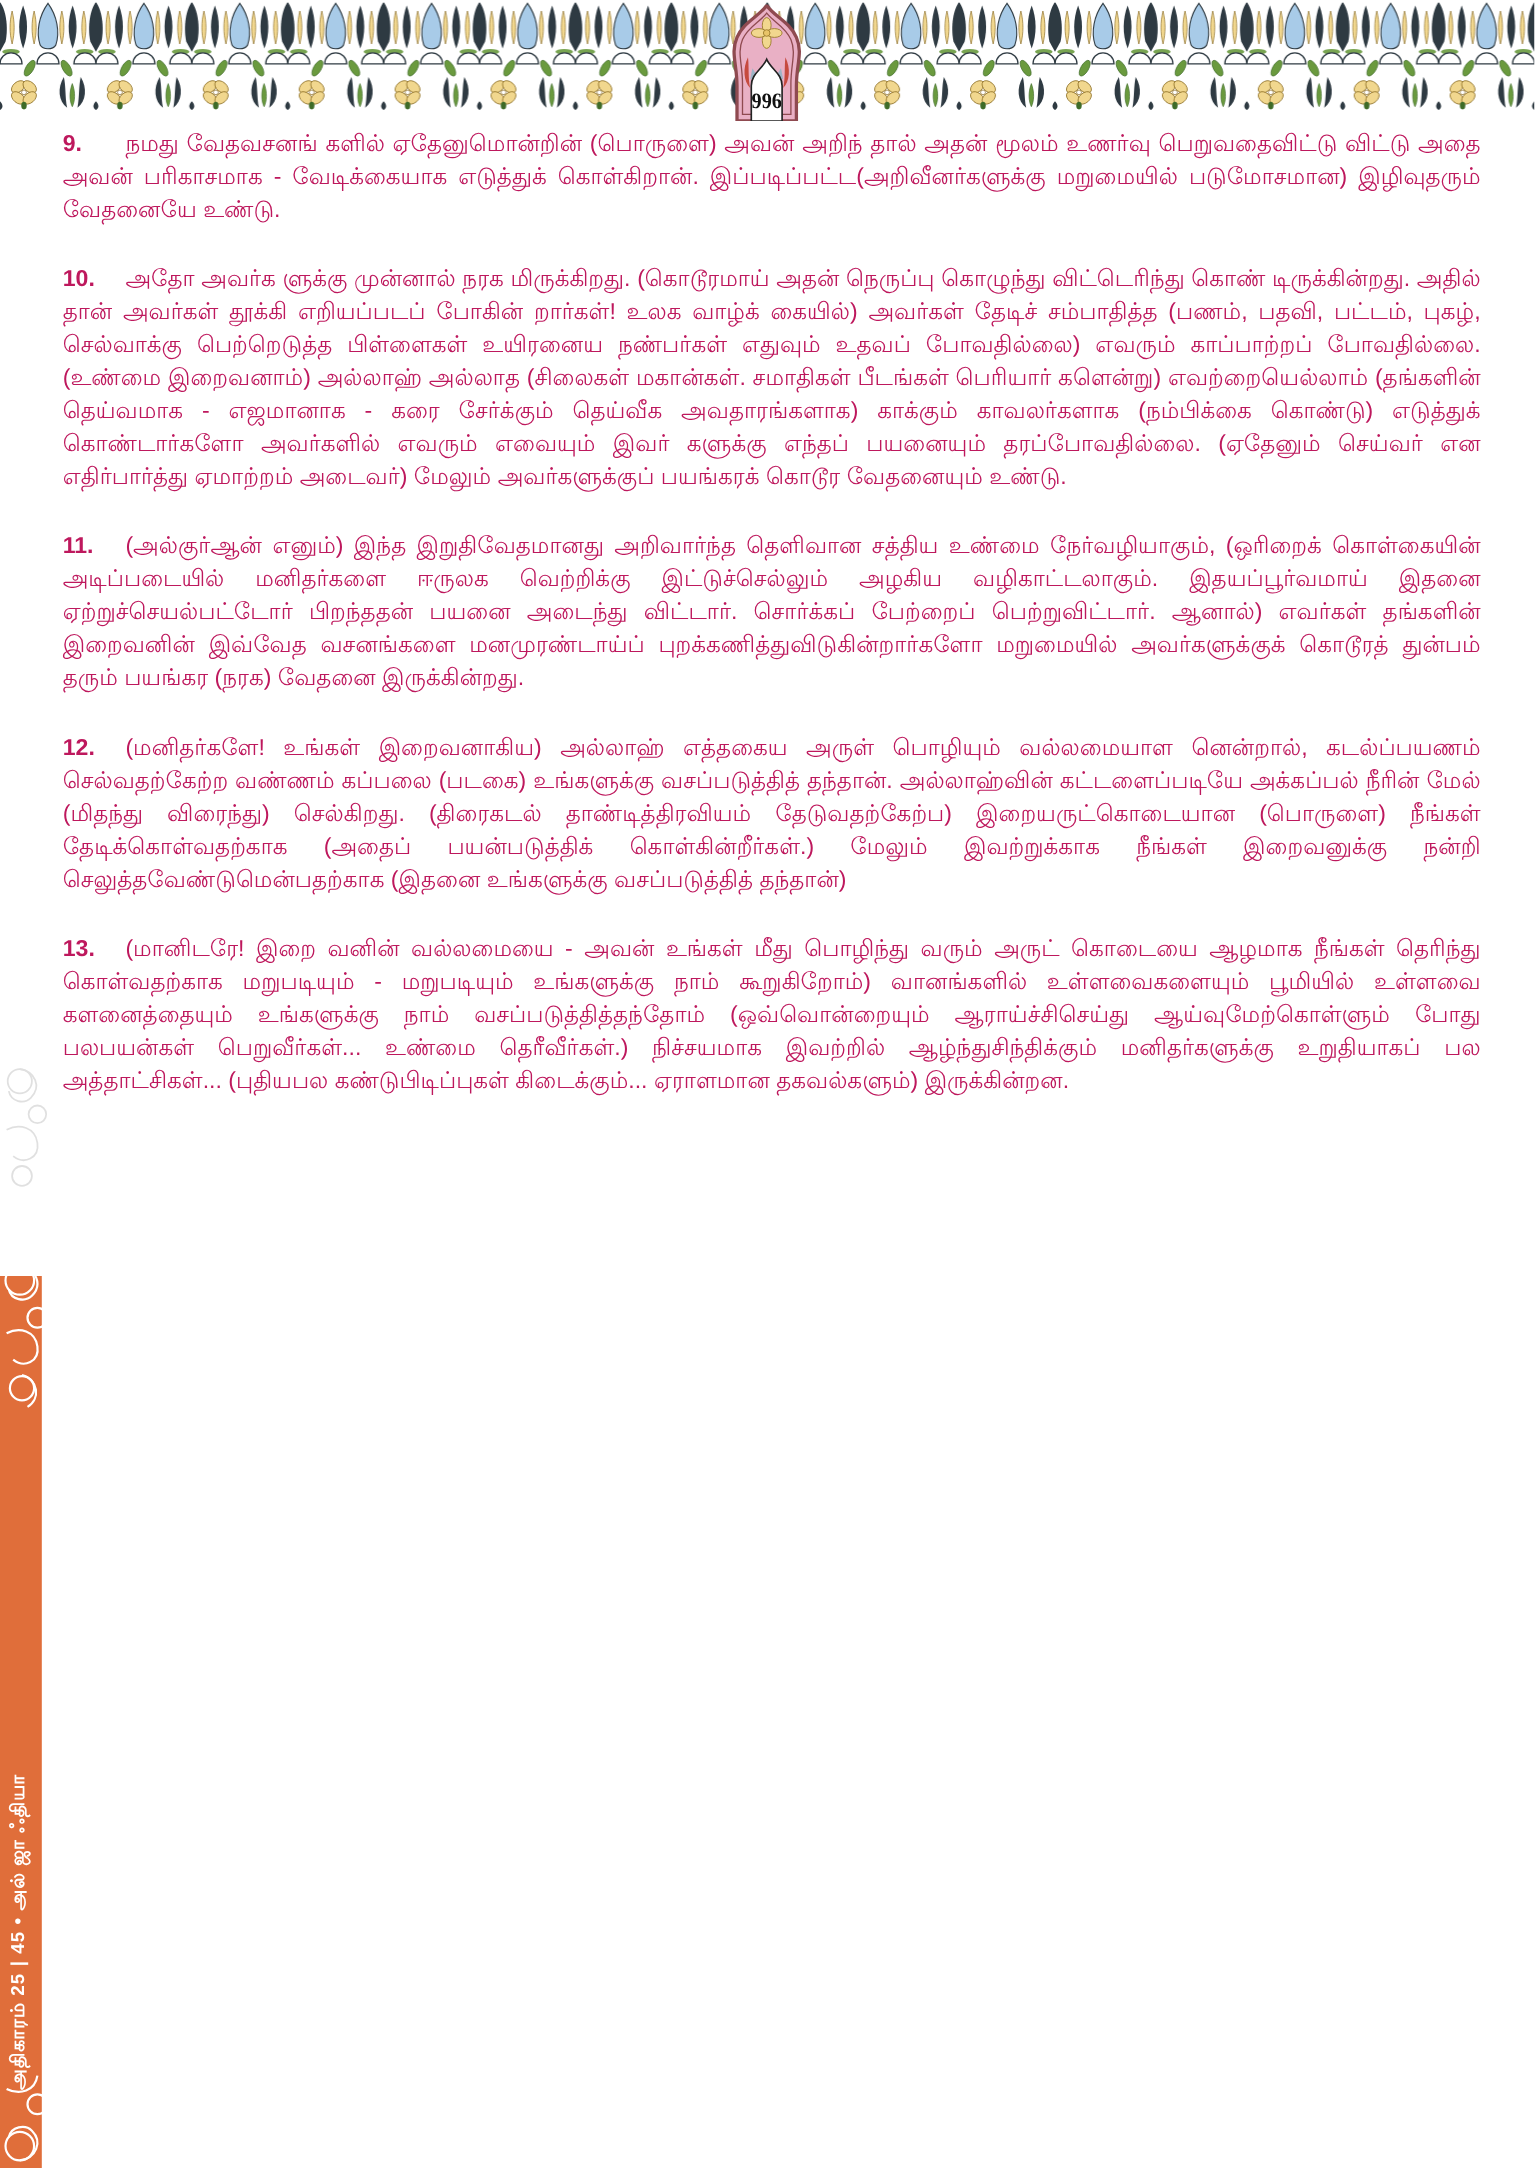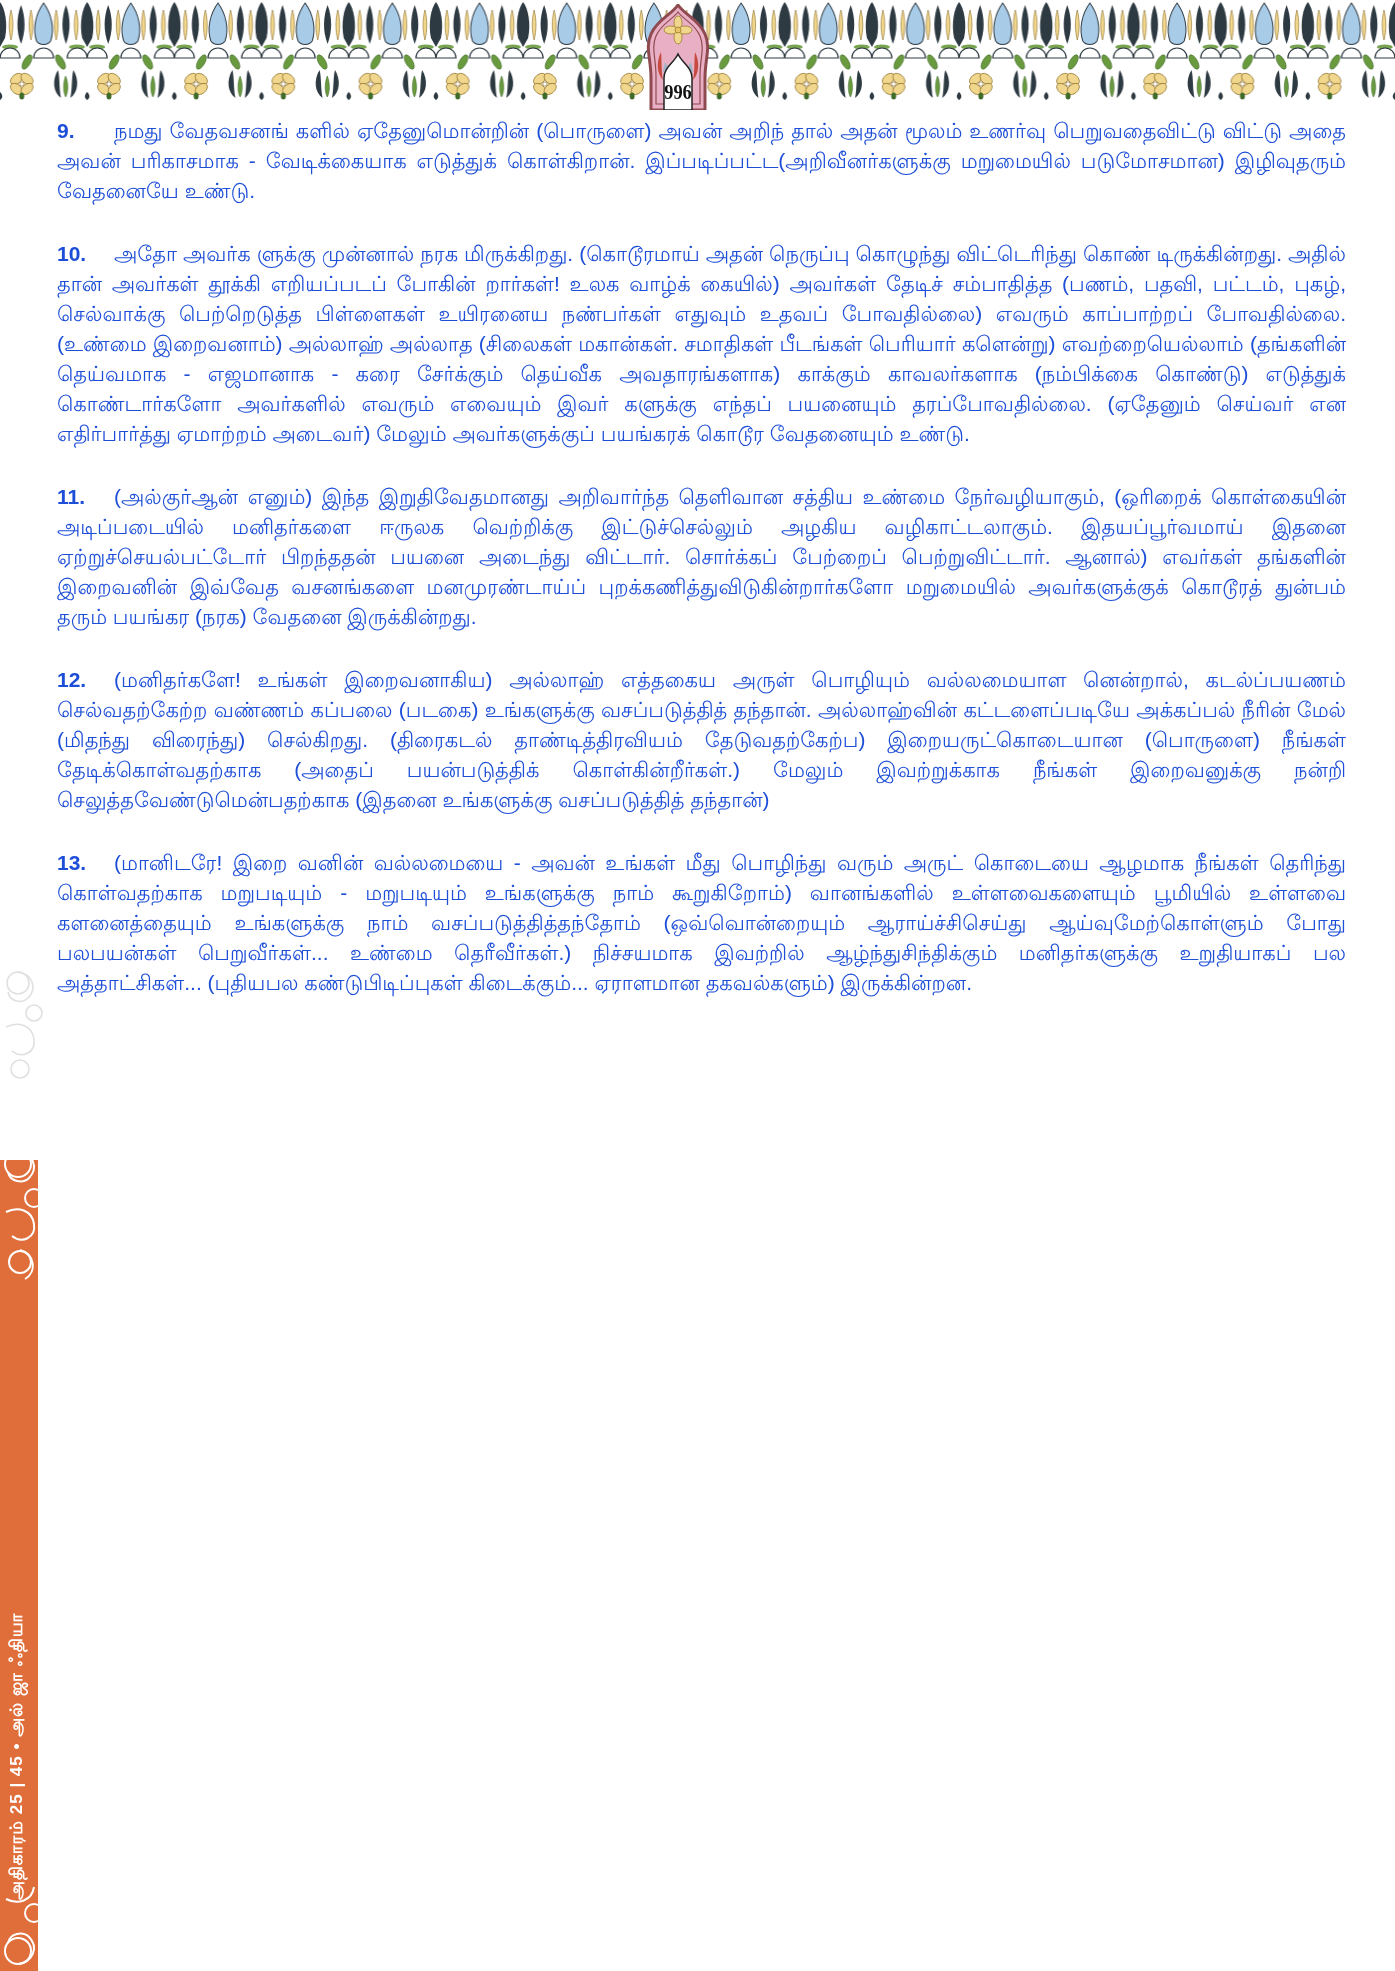--- a/index.html
+++ b/index.html
@@ -3,31 +3,31 @@
 <meta charset="utf-8">
 <style>
   html,body{margin:0;padding:0;}
   body{
     width:1395px;height:1971px;position:relative;background:#ffffff;
     font-family:"Liberation Sans", sans-serif;overflow:hidden;
   }
   
   .top-border{position:absolute;left:0;top:0;width:1395px;height:100px;}
   
-  .arch-badge{position:absolute;left:616px;top:4px;width:124px;height:106px;}
+  .arch-badge{position:absolute;left:635px;top:4px;width:124px;height:106px;}
   .arch-badge svg{position:absolute;left:0;top:0;}
   .page-num{
     position:absolute;left:0;bottom:6px;width:124px;text-align:center;
     font-family:"Liberation Serif", serif;font-weight:700;font-size:20px;color:#111;
     transform:scaleX(.92);letter-spacing:0;
   }
   
   .content{
     position:absolute;left:57px;top:116px;width:1289px;
-    font-size:21px;line-height:30px;color:#1d4ed8;text-align:justify;
+    font-size:21px;line-height:30px;color:#be185d;text-align:justify;
   }
   .verse{margin:0 0 33px 0;}
   .vnum{font-weight:700;display:inline-block;min-width:57px;}
   
   .sidebar{position:absolute;left:0;top:1160px;width:38px;height:811px;background:#E06E3A;}
   .filigree{position:absolute;pointer-events:none;}
   .filigree-faint{position:absolute;left:0;top:965px;opacity:.45;}
   .sidebar-label{
     position:absolute;left:7px;top:1900px;transform:rotate(-90deg);
     transform-origin:0 0;white-space:nowrap;color:#ffffff;

